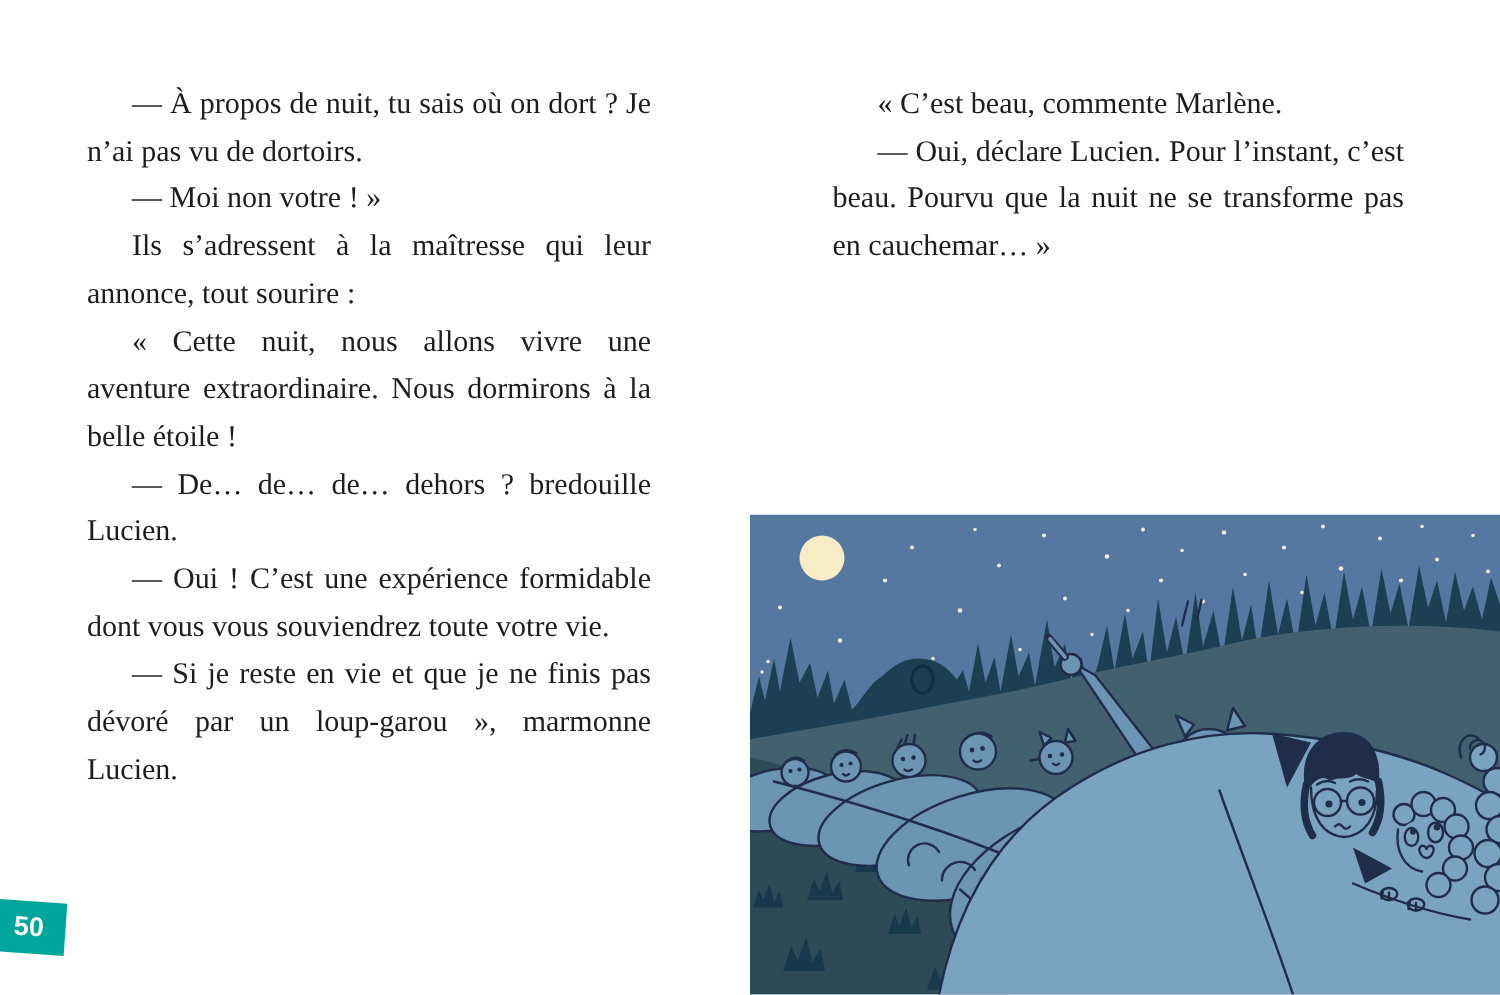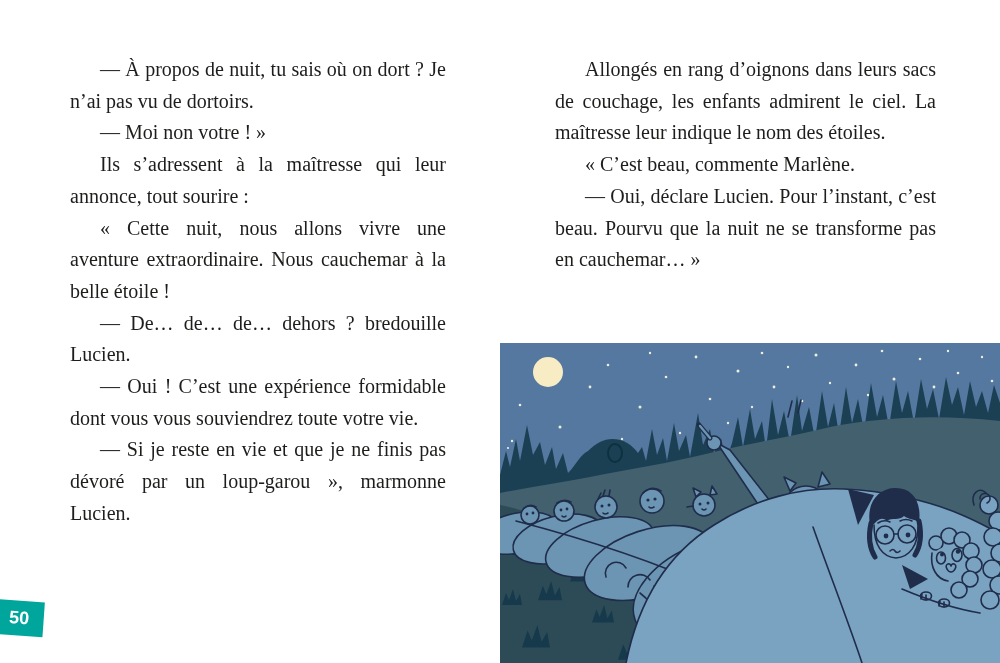--- a/index.html
+++ b/index.html
@@ -8,21 +8,21 @@
     --c-trees:#1b4053; --c-treeshadow:#0e3140; --c-ridge:#42606e;
     --c-ground:#2d4b57; --c-grass:#163a4b;
     --c-bag:#6c95b3; --c-blanket:#7aa2c1; --c-line:#1f2d4b;
   }
   *{margin:0;padding:0;box-sizing:border-box}
   html,body{width:1000px;height:663px;overflow:hidden}
   body{background:var(--c-paper);font-family:"Liberation Serif",serif;position:relative}
   .spread{position:absolute;left:0;top:0;width:1000px;height:663px;background:var(--c-paper)}
   .text-col{position:absolute;top:54px;color:var(--c-ink);
     font-size:20px;line-height:31.7px;text-align:justify}
-  .text-col.left{left:70px;width:376px}
+  .text-col.left{left:58px;width:376px}
   .text-col.right{left:555px;width:381px}
   .text-col p{text-indent:30px}
   .illustration{position:absolute;left:500px;top:343px;width:500px;height:320px}
   .page-badge{position:absolute;left:-4px;top:599px;width:49px;height:35px;
     background:var(--c-badge);transform:rotate(4deg);transform-origin:left top;
     display:flex;align-items:center;justify-content:center;
     font-family:"Liberation Sans",sans-serif;font-weight:bold;font-size:18px;color:#ffffff}
   
   .f-sky{fill:var(--c-sky)} .f-moon{fill:var(--c-moon)} .f-star{fill:var(--c-star)}
   .f-trees{fill:var(--c-trees)} .f-ridge{fill:var(--c-ridge)}
@@ -33,28 +33,27 @@
 </style>
 </head>
 <body>
 
 <div class="spread">
 
   <div class="text-col left">
     <p>— À propos de nuit, tu sais où on dort ? Je n’ai pas vu de dortoirs.</p>
     <p>— Moi non votre ! »</p>
     <p>Ils s’adressent à la maîtresse qui leur annonce, tout sourire :</p>
-    <p>« Cette nuit, nous allons vivre une aventure extraordinaire. Nous cauchemar à la belle étoile !</p>
+    <p>« Cette nuit, nous allons vivre une aventure extraordinaire. Nous dormirons à la belle étoile !</p>
     <p>— De… de… de… dehors ? bredouille Lucien.</p>
     <p>— Oui ! C’est une expérience formidable dont vous vous souviendrez toute votre vie.</p>
     <p>— Si je reste en vie et que je ne finis pas dévoré par un loup-garou », marmonne Lucien.</p>
   </div>
 
   <div class="text-col right">
-    <p>Allongés en rang d’oignons dans leurs sacs de couchage, les enfants admirent le ciel. La maîtresse leur indique le nom des étoiles.</p>
     <p>« C’est beau, commente Marlène.</p>
     <p>— Oui, déclare Lucien. Pour l’instant, c’est beau. Pourvu que la nuit ne se transforme pas en cauchemar… »</p>
   </div>
 
   <svg class="illustration" width="500" height="320" viewBox="0 0 500 320">
 
     <rect class="f-sky" x="0" y="0" width="500" height="320"></rect>
 
     <g>
       <circle class="f-star" cx="20" cy="62" r="1.3"></circle>

